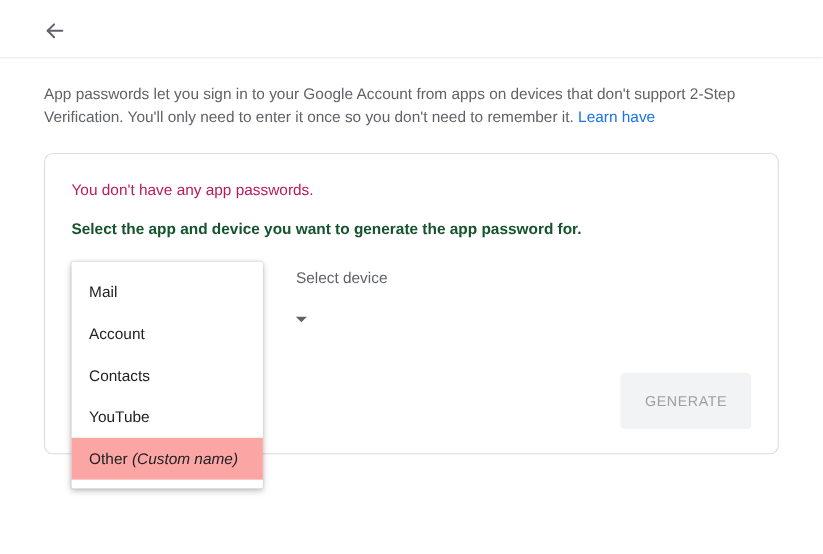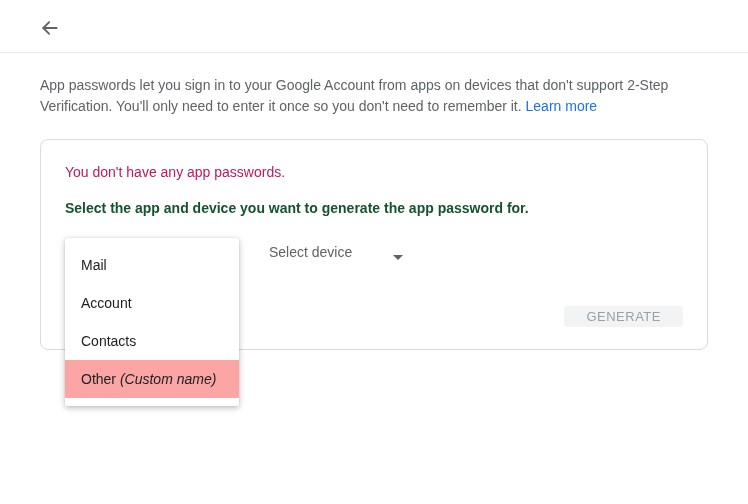--- a/index.html
+++ b/index.html
@@ -61,28 +61,29 @@
       color: #14532d;
       margin-bottom: 22px;
     }
     .selectors {
       display: flex;
       gap: 30px;
       position: relative;
     }
     .selector {
       display: flex;
-      align-items: flex-end;
+      align-items: flex-start;
       gap: 28px;
       padding: 6px 12px 6px 14px;
       font-size: 14px;
       color: #5f6368;
       cursor: pointer;
       min-width: 160px;
       justify-content: space-between;
+      flex-direction: column;
     }
     .chevron {
       width: 0;
       height: 0;
       border-left: 5px solid transparent;
       border-right: 5px solid transparent;
       border-top: 5px solid #5f6368;
     }
     .dropdown {
       position: absolute;
@@ -113,62 +114,63 @@
     }
     .button-row {
       display: flex;
       justify-content: flex-end;
       margin-top: 40px;
     }
     .generate-btn {
       background: #f1f3f4;
       color: #9aa0a6;
       border: none;
-      padding: 3px 22px;
+      padding: 18px 22px;
       font-size: 13px;
       font-weight: 500;
       letter-spacing: 0.5px;
       border-radius: 4px;
       cursor: pointer;
       text-transform: uppercase;
     }
   </style>
 </head>
 <body>
 
 <div class="header">
   <svg class="back-arrow" viewBox="0 0 24 24" fill="none" stroke="currentColor" stroke-width="2.2" stroke-linecap="round" stroke-linejoin="round">
     <line x1="20" y1="12" x2="4" y2="12"></line>
     <polyline points="11 5 4 12 11 19"></polyline>
   </svg>
 </div>
 
 <div class="content">
   <p class="description">
-    <span>App passwords let you sign in to your Google Account from apps on devices that don't support 2-Step Verification. You'll only need to enter it once so you don't need to remember it. </span><a class="learn-more">Learn more</a>
+    <span>App passwords let you sign in to your Google Account from apps on devices that don't support 2-Step Verification. You'll only need to enter it once so you don't need to remember it. </span><a class="learn-more">Learn have</a>
   </p>
 
   <div class="card">
     <p class="no-passwords">You don't have any app passwords.</p>
     <p class="instruction">Select the app and device you want to generate the app password for.</p>
 
     <div class="selectors">
       <div class="selector" style="visibility:hidden">
         <span>Select app</span>
         <span class="chevron"></span>
       </div>
       <div class="selector">
         <span>Select device</span>
         <span class="chevron"></span>
       </div>
 
       <div class="dropdown">
         <div class="dropdown-item">Mail</div>
         <div class="dropdown-item">Account</div>
         <div class="dropdown-item">Contacts</div>
+        <div class="dropdown-item">YouTube</div>
         <div class="dropdown-item selected">
           <span>Other </span><span class="custom-suffix">(Custom name)</span>
         </div>
       </div>
     </div>
 
     <div class="button-row">
       <button class="generate-btn">GENERATE</button>
     </div>
   </div>

